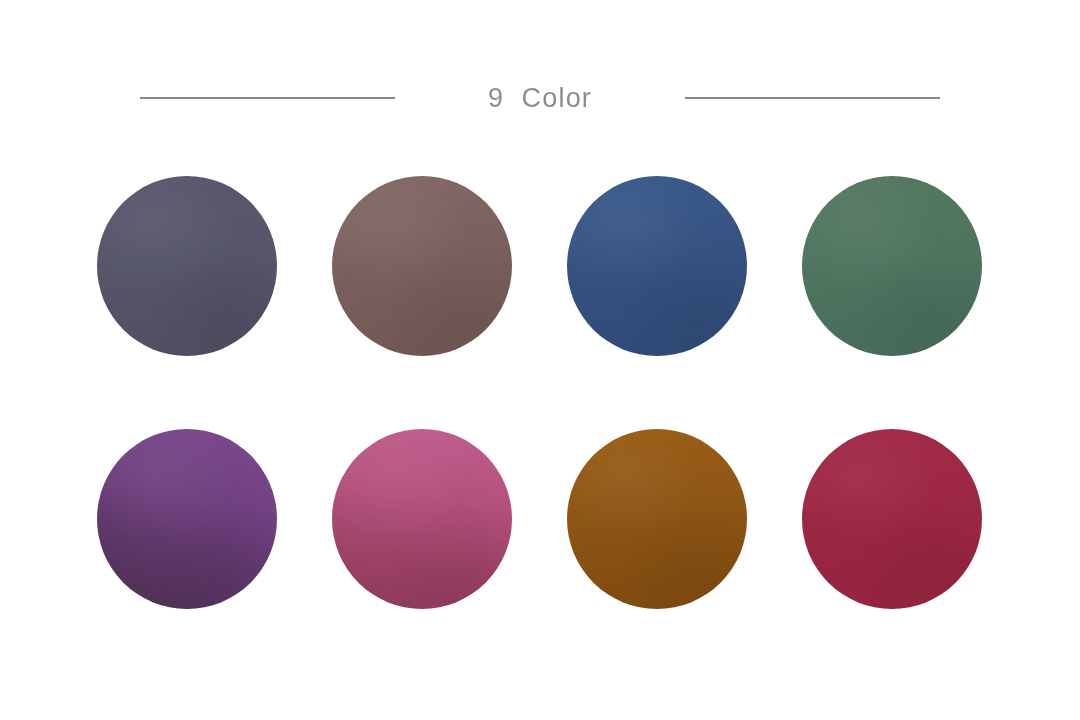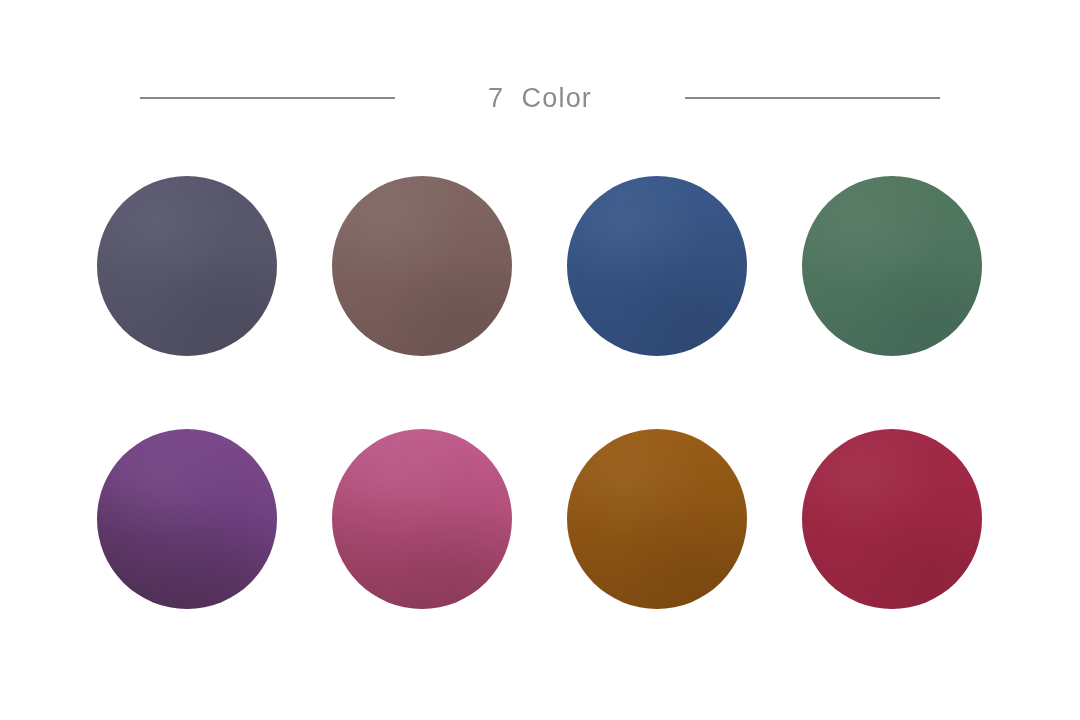--- a/index.html
+++ b/index.html
@@ -101,21 +101,21 @@
   .swatch-7 { background: linear-gradient(175deg, #9a5e16 0%, #8c5414 52%, #7e4a11 100%); }
   .swatch-8 { background: linear-gradient(178deg, #a22a48 0%, #9c2743 48%, #93243f 100%); }
 </style>
 </head>
 <body>
 
 <div class="palette-page">
 
   <div class="header">
     <div class="rule rule-left"></div>
-    <div class="header-title">7  Color</div>
+    <div class="header-title">9  Color</div>
     <div class="rule rule-right"></div>
   </div>
 
   <div class="swatch-grid">
     <div class="swatch swatch-1"></div>
     <div class="swatch swatch-2"></div>
     <div class="swatch swatch-3"></div>
     <div class="swatch swatch-4"></div>
     <div class="swatch swatch-5"></div>
     <div class="swatch swatch-6"></div>

